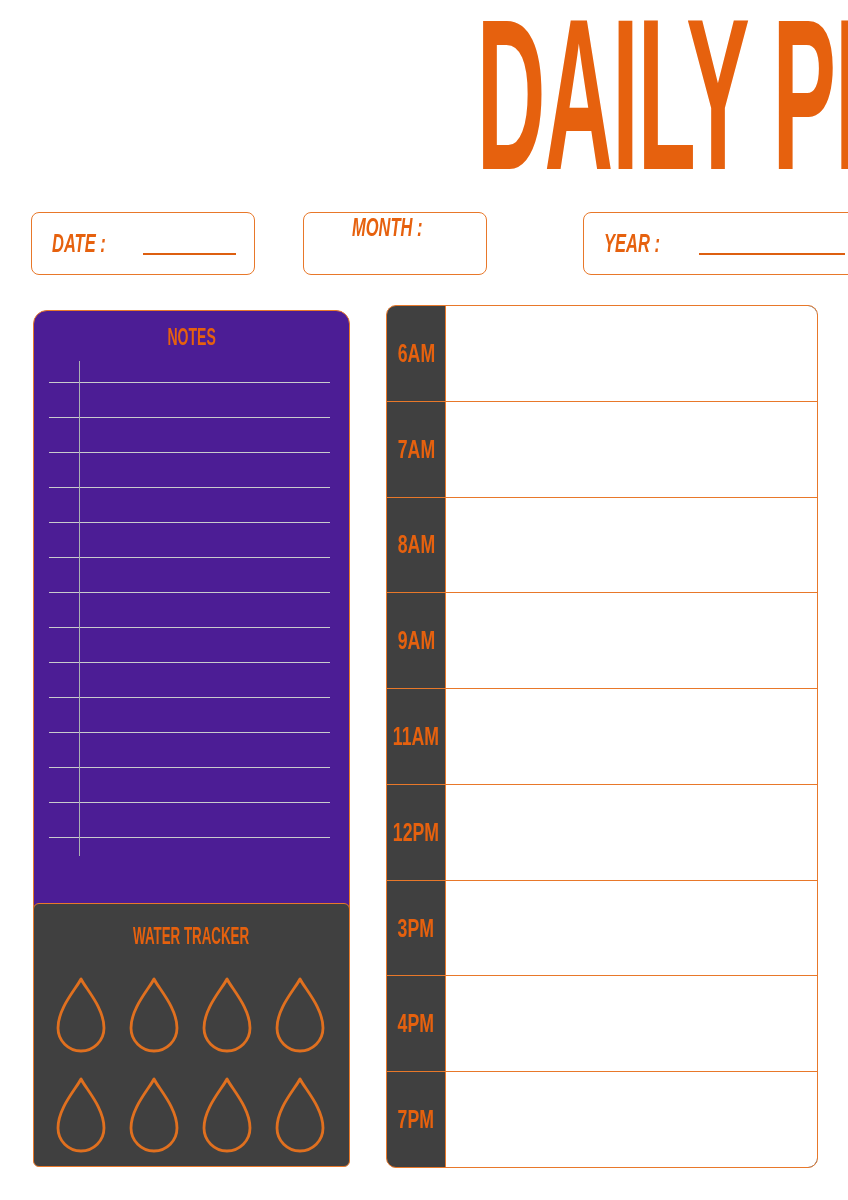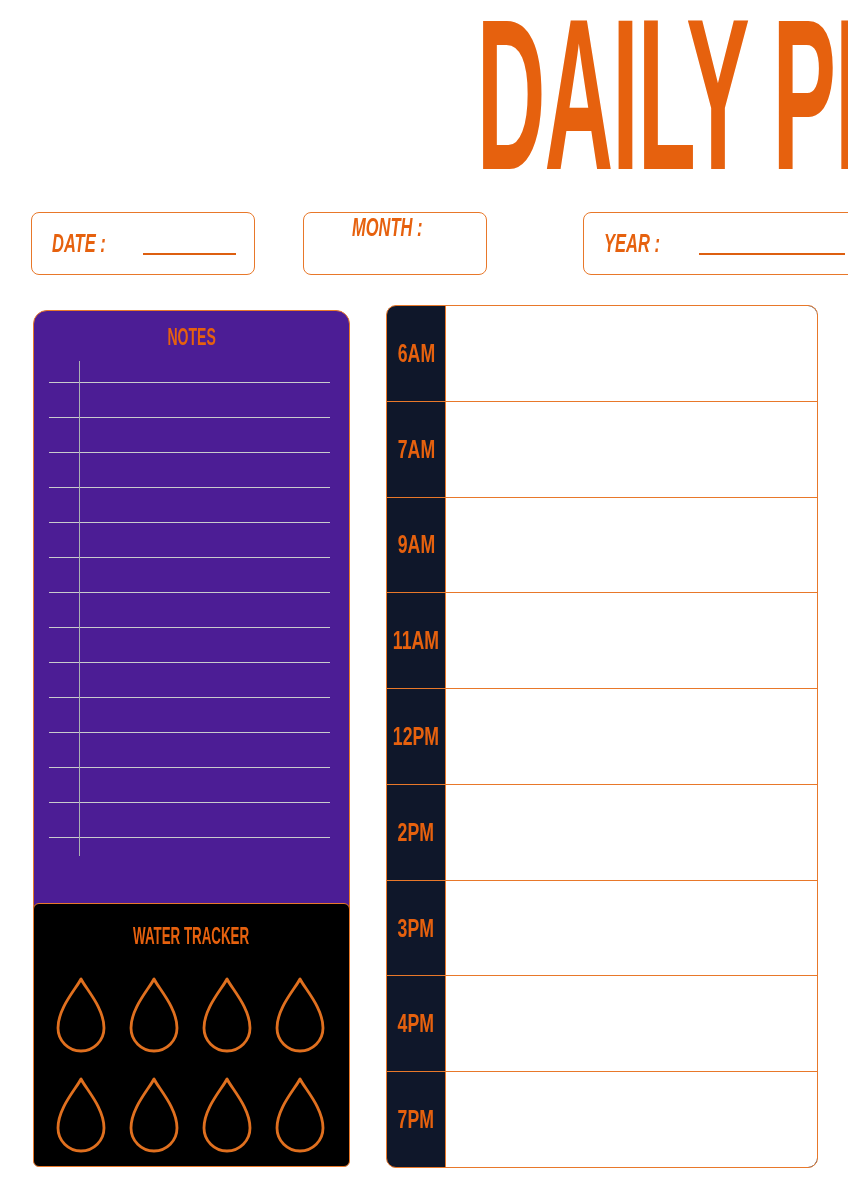--- a/index.html
+++ b/index.html
@@ -99,21 +99,21 @@
     background: #AAAFB3;
   }
 
   
   .water-box {
     position: absolute;
     left: 33px; top: 903px;
     width: 317px; height: 264px;
     border: 1.5px solid #E8782A;
     border-radius: 6px;
-    background: #000000;
+    background: #404040;
   }
   .water-box .panel-title-row { margin-top: 19px; }
   .water-box .panel-title { transform: scaleX(0.58); }
   .droplet-grid {
     position: absolute;
     left: 21px; top: 72px;
     display: grid;
     grid-template-columns: repeat(4, 52px);
     column-gap: 21px;
     row-gap: 22px;
@@ -121,21 +121,21 @@
   .droplet { width: 52px; height: 78px; }
   .droplet svg { display: block; width: 100%; height: 100%; }
 
   
   .schedule {
     position: absolute;
     left: 386px; top: 305px;
     width: 432px; height: 863px;
     border: 1.5px solid #E8782A;
     border-radius: 10px;
-    background: #0f172a;
+    background: #404040;
     display: flex;
     flex-direction: column;
     overflow: hidden;
   }
   .sched-row {
     flex: 1;
     display: flex;
     border-top: 1.5px solid #E8782A;
   }
   .sched-row:first-child { border-top: none; }
@@ -251,44 +251,44 @@
       <div class="entry-cell"></div>
     </div>
   <div class="sched-row">
       <div class="time-cell">
         <span class="cond time-label">7AM</span>
       </div>
       <div class="entry-cell"></div>
     </div>
       <div class="sched-row">
       <div class="time-cell">
+        <span class="cond time-label">8AM</span>
+      </div>
+      <div class="entry-cell"></div>
+    </div>
+      <div class="sched-row">
+      <div class="time-cell">
         <span class="cond time-label">9AM</span>
       </div>
       <div class="entry-cell"></div>
     </div>
       <div class="sched-row">
       <div class="time-cell">
         <span class="cond time-label">11AM</span>
       </div>
       <div class="entry-cell"></div>
     </div>
       <div class="sched-row">
       <div class="time-cell">
         <span class="cond time-label">12PM</span>
       </div>
       <div class="entry-cell"></div>
     </div>
       <div class="sched-row">
       <div class="time-cell">
-        <span class="cond time-label">2PM</span>
-      </div>
-      <div class="entry-cell"></div>
-    </div>
-      <div class="sched-row">
-      <div class="time-cell">
         <span class="cond time-label">3PM</span>
       </div>
       <div class="entry-cell"></div>
     </div>
       <div class="sched-row">
       <div class="time-cell">
         <span class="cond time-label">4PM</span>
       </div>
       <div class="entry-cell"></div>
     </div>

